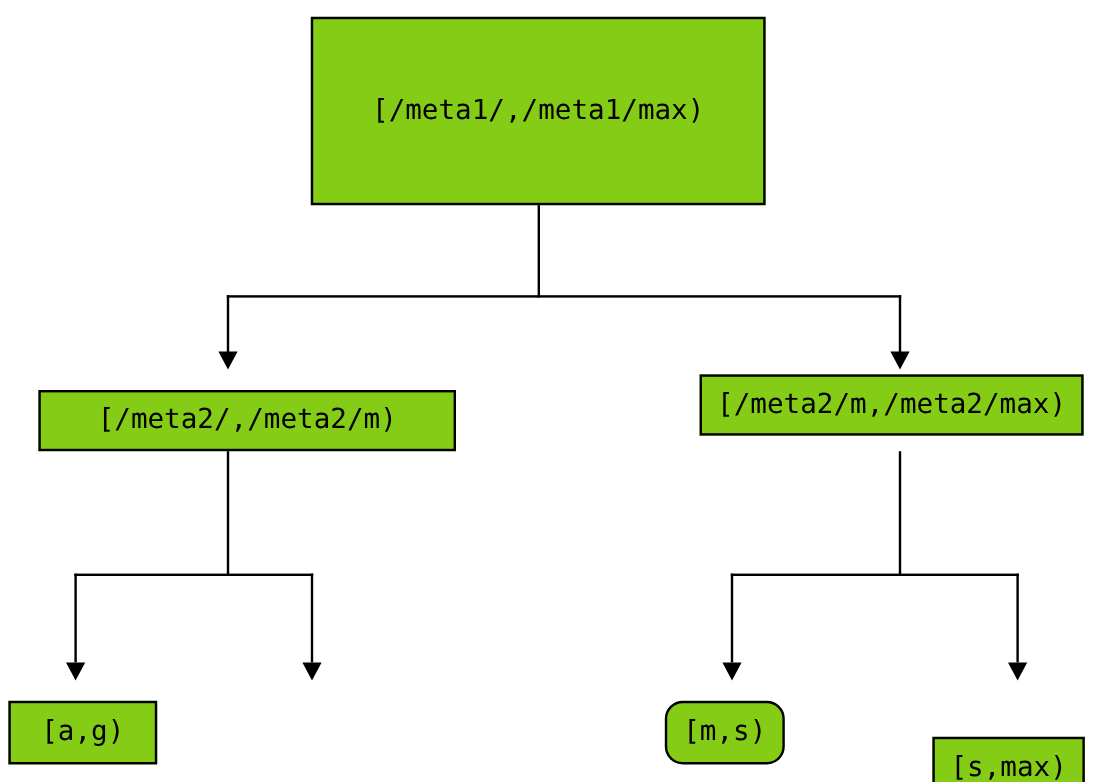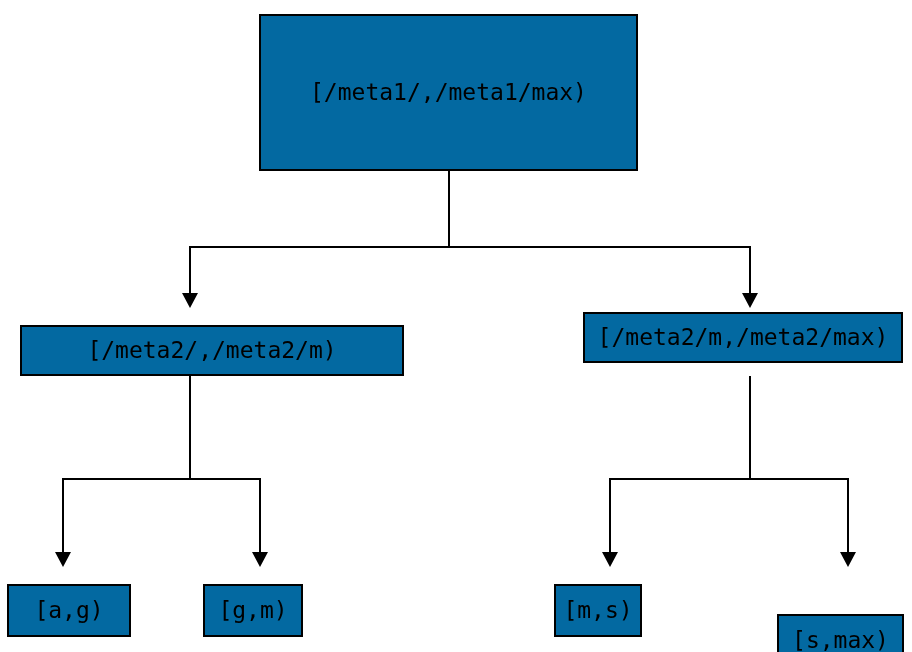--- a/index.html
+++ b/index.html
@@ -13,34 +13,34 @@
     height: 652px;
     background: #ffffff;
     font-family: "DejaVu Sans Mono", "Liberation Mono", monospace;
     color: #000000;
     overflow: hidden;
   }
   .node {
     position: absolute;
     box-sizing: border-box;
     border: 2px solid #000000;
-    background: #0369a1;
+    background: #84cc16;
     display: flex;
     align-items: center;
     justify-content: center;
     font-size: 23px;
     line-height: 1;
     white-space: nowrap;
   }
   .node-root  { left: 259px; top: 14px;  width: 379px; height: 157px; }
-  .node-l2l   { left: 20px;  top: 325px; width: 384px; height: 51px; align-items: center; }
+  .node-l2l   { left: 32px;  top: 325px; width: 348px; height: 51px; align-items: center; }
   .node-l2r   { left: 583px; top: 312px; width: 320px; height: 51px; }
   .node-leaf1 { left: 7px;   top: 584px; width: 124px; height: 53px; }
   .node-leaf2 { left: 203px; top: 584px; width: 100px; height: 53px; }
-  .node-leaf3 { left: 554px; top: 584px; width: 88px; height: 53px; }
+  .node-leaf3 { left: 554px; top: 584px; width: 100px; height: 53px; border-radius: 15px; }
   .node-leaf4 { left: 777px; top: 584px; width: 127px; height: 53px; margin-top: 30px; }
 
   .line {
     position: absolute;
     background: #000000;
   }
   
   .a-v1 { left: 448px; top: 171px; width: 2px;   height: 77px; }
   .a-h  { left: 189px; top: 246px; width: 562px; height: 2px; }
   .a-v2 { left: 189px; top: 246px; width: 2px;   height: 48px; }
@@ -85,23 +85,20 @@
   </div>
 
   <div class="node node-l2r">
     <span>[/meta2/m,/meta2/max)</span>
   </div>
 
   <div class="node node-leaf1">
     <span>[a,g)</span>
   </div>
 
-  <div class="node node-leaf2">
-    <span>[g,m)</span>
-  </div>
 
   <div class="node node-leaf3">
     <span>[m,s)</span>
   </div>
 
   <div class="node node-leaf4">
     <span>[s,max)</span>
   </div>
 
   <div class="line a-v1"></div>

